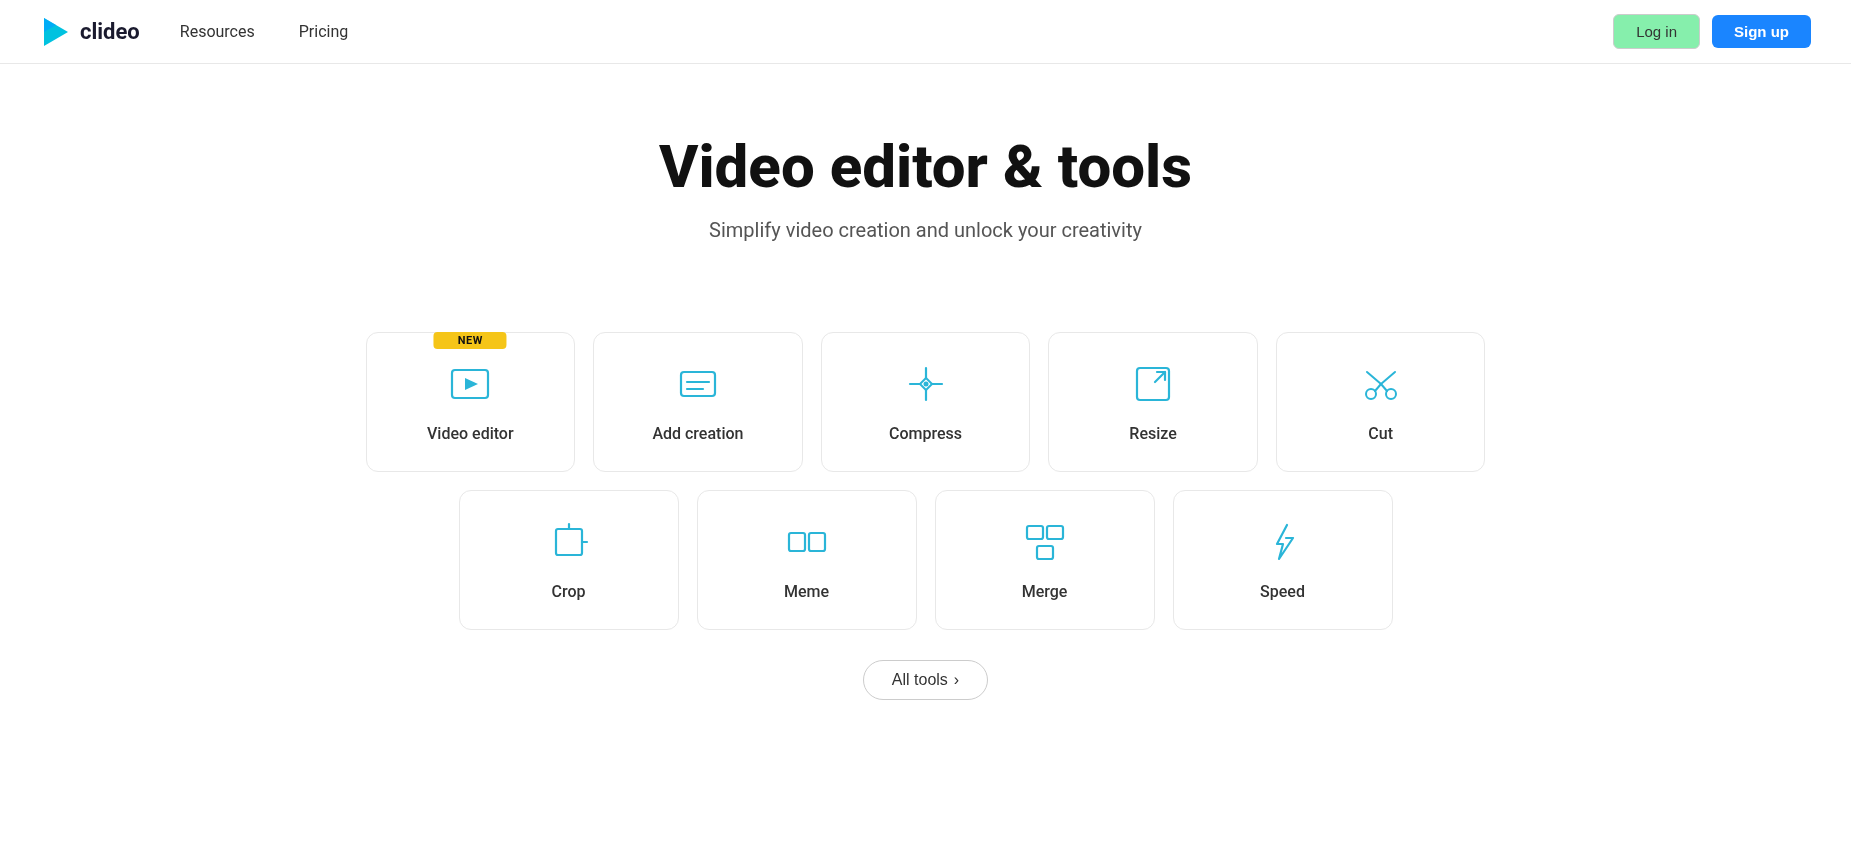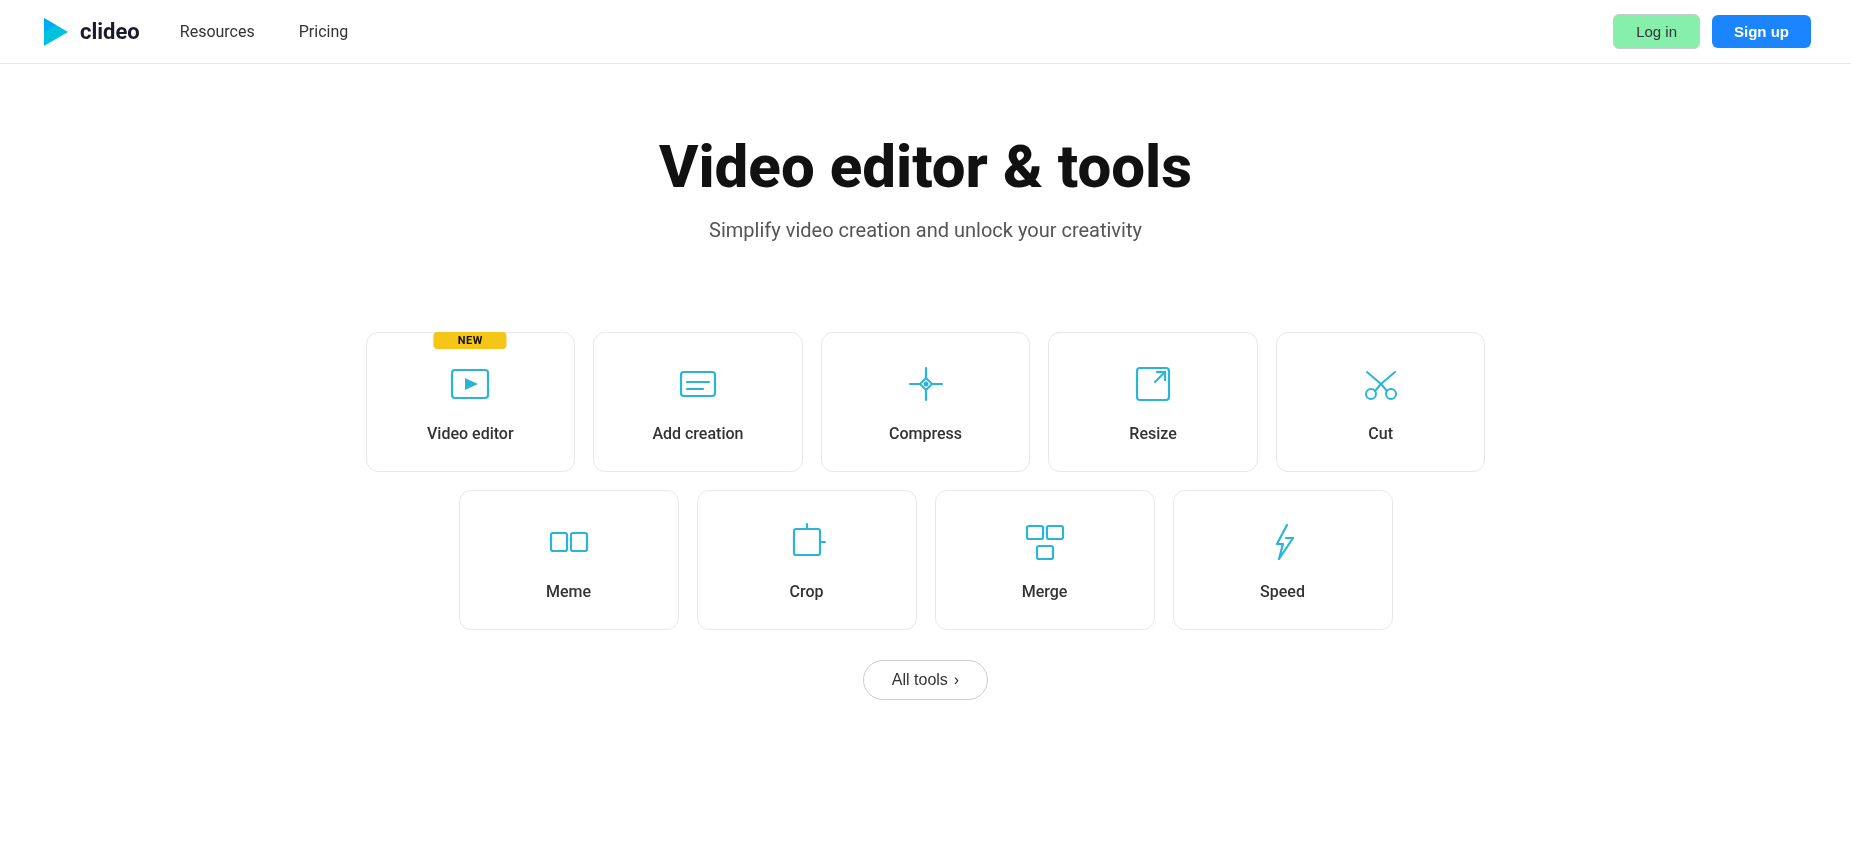--- a/index.html
+++ b/index.html
@@ -259,36 +259,36 @@
       <span class="tool-label">Cut</span>
     </div>
 
   </div>
 
   <div class="tools-row">
 
     <div class="tool-card">
       <span class="tool-icon">
         <svg viewBox="0 0 44 44" fill="none" xmlns="http://www.w3.org/2000/svg">
-          <rect x="4" y="13" width="16" height="18" rx="2" stroke="#2ab5d8" stroke-width="2.2" fill="none"></rect>
-          <rect x="24" y="13" width="16" height="18" rx="2" stroke="#2ab5d8" stroke-width="2.2" fill="none"></rect>
-        </svg>
-      </span>
-      <span class="tool-label">Meme</span>
-    </div>
-
-    <div class="tool-card">
-      <span class="tool-icon">
-        <svg viewBox="0 0 44 44" fill="none" xmlns="http://www.w3.org/2000/svg">
           <rect x="9" y="9" width="26" height="26" rx="2" stroke="#2ab5d8" stroke-width="2.2" fill="none"></rect>
           <line x1="22" y1="4" x2="22" y2="9" stroke="#2ab5d8" stroke-width="2.2" stroke-linecap="round"></line>
           <line x1="35" y1="22" x2="40" y2="22" stroke="#2ab5d8" stroke-width="2.2" stroke-linecap="round"></line>
         </svg>
       </span>
       <span class="tool-label">Crop</span>
+    </div>
+
+    <div class="tool-card">
+      <span class="tool-icon">
+        <svg viewBox="0 0 44 44" fill="none" xmlns="http://www.w3.org/2000/svg">
+          <rect x="4" y="13" width="16" height="18" rx="2" stroke="#2ab5d8" stroke-width="2.2" fill="none"></rect>
+          <rect x="24" y="13" width="16" height="18" rx="2" stroke="#2ab5d8" stroke-width="2.2" fill="none"></rect>
+        </svg>
+      </span>
+      <span class="tool-label">Meme</span>
     </div>
 
     <div class="tool-card">
       <span class="tool-icon">
         <svg viewBox="0 0 44 44" fill="none" xmlns="http://www.w3.org/2000/svg">
           <rect x="4" y="6" width="16" height="13" rx="2" stroke="#2ab5d8" stroke-width="2.2" fill="none"></rect>
           <rect x="24" y="6" width="16" height="13" rx="2" stroke="#2ab5d8" stroke-width="2.2" fill="none"></rect>
           <rect x="14" y="26" width="16" height="13" rx="2" stroke="#2ab5d8" stroke-width="2.2" fill="none"></rect>
         </svg>
       </span>

